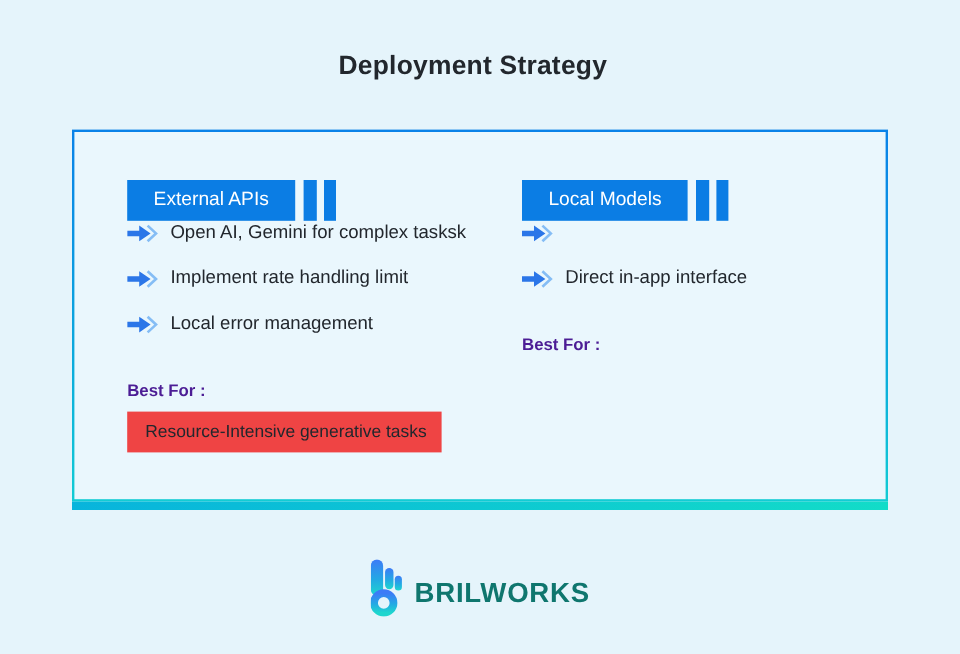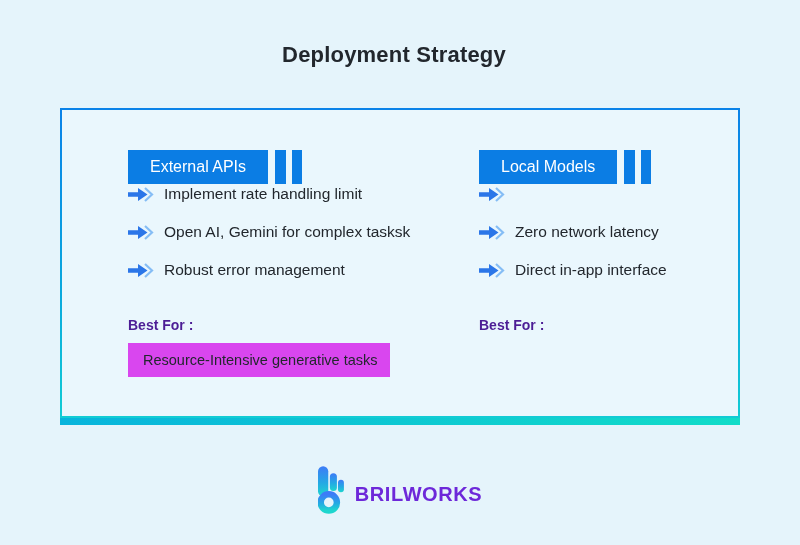--- a/index.html
+++ b/index.html
@@ -36,21 +36,21 @@
     padding: 40px 44px 0 44px;
     display: flex;
   }
   .bottom-bar {
     position: absolute;
     left: 60px; top: 418px;
     width: 680px; height: 7px;
     background: linear-gradient(90deg, #08b4dc 0%, #12dcc8 100%);
   }
 
-  .col { display: flex; flex-direction: column; margin-left: 22px; }
+  .col { display: flex; flex-direction: column; }
   .col-left  { width: 264px; margin-right: 65px; flex-shrink: 0; }
   .col-right { flex: 1; }
 
   .hdr-row { display: flex; align-items: stretch; height: 34px; }
   .hdr-box {
     background: #0b7de4;
     color: #ffffff;
     font-size: 16px;
     font-weight: 500;
     display: flex;
@@ -73,21 +73,21 @@
 
   .best-label {
     margin-top: 19px;
     font-size: 14px;
     font-weight: 600;
     color: #4c1d95;
   }
   .chip {
     margin-top: 10px;
     height: 34px;
-    background: #d946ef;
+    background: #ef4444;
     display: flex;
     align-items: center;
     padding-left: 15px;
     font-size: 14.5px;
     color: #22272d;
     white-space: nowrap;
   }
   .chip-left { width: 262px; }
   .chip-right { width: 100%; }
 
@@ -95,24 +95,24 @@
     position: absolute;
     top: 466px; left: 0;
     width: 800px;
     display: flex;
     justify-content: center;
     align-items: center;
     gap: 10px;
   }
   .logo-mark { width: 27px; height: 48px; }
   .logo-text {
-    font-size: 20px;
+    font-size: 23px;
     font-weight: 700;
     letter-spacing: 0.6px;
-    color: #6d28d9;
+    color: #0f766e;
     margin-top: 8px;
   }
 </style>
 </head>
 <body>
 
 <svg width="0" height="0" style="position:absolute">
   <defs>
     <linearGradient id="logoGrad" x1="0" y1="0" x2="0" y2="1">
       <stop offset="0" stop-color="#3d7bf7"></stop>
@@ -132,60 +132,53 @@
         <div class="hdr-box">External APIs</div>
         <div class="hdr-bar-a"></div>
         <div class="hdr-bar-b"></div>
       </div>
 
       <div class="item">
         <svg class="arrow-icon" viewBox="0 0 27 19">
           <polyline points="17,3 24,9.5 17,16" fill="none" stroke="#85bdf5" stroke-width="2.2"></polyline>
           <path d="M0 7.2 H10 V3 L19.5 9.5 L10 16 V11.8 H0 Z" fill="#2b76e8"></path>
         </svg>
+        <span class="item-text">Open AI, Gemini for complex tasksk</span>
+      </div>
+      <div class="item">
+        <svg class="arrow-icon" viewBox="0 0 27 19">
+          <polyline points="17,3 24,9.5 17,16" fill="none" stroke="#85bdf5" stroke-width="2.2"></polyline>
+          <path d="M0 7.2 H10 V3 L19.5 9.5 L10 16 V11.8 H0 Z" fill="#2b76e8"></path>
+        </svg>
         <span class="item-text">Implement rate handling limit</span>
       </div>
       <div class="item">
         <svg class="arrow-icon" viewBox="0 0 27 19">
           <polyline points="17,3 24,9.5 17,16" fill="none" stroke="#85bdf5" stroke-width="2.2"></polyline>
           <path d="M0 7.2 H10 V3 L19.5 9.5 L10 16 V11.8 H0 Z" fill="#2b76e8"></path>
         </svg>
-        <span class="item-text">Open AI, Gemini for complex tasksk</span>
-      </div>
-      <div class="item">
-        <svg class="arrow-icon" viewBox="0 0 27 19">
-          <polyline points="17,3 24,9.5 17,16" fill="none" stroke="#85bdf5" stroke-width="2.2"></polyline>
-          <path d="M0 7.2 H10 V3 L19.5 9.5 L10 16 V11.8 H0 Z" fill="#2b76e8"></path>
-        </svg>
-        <span class="item-text">Robust error management</span>
+        <span class="item-text">Local error management</span>
       </div>
 
       <div class="best-label">Best For :</div>
       <div class="chip chip-left">Resource-Intensive generative tasks</div>
     </div>
 
     <div class="col col-right">
       <div class="hdr-row">
         <div class="hdr-box">Local Models</div>
         <div class="hdr-bar-a"></div>
         <div class="hdr-bar-b"></div>
       </div>
 
       <div class="item">
         <svg class="arrow-icon" viewBox="0 0 27 19">
           <polyline points="17,3 24,9.5 17,16" fill="none" stroke="#85bdf5" stroke-width="2.2"></polyline>
           <path d="M0 7.2 H10 V3 L19.5 9.5 L10 16 V11.8 H0 Z" fill="#2b76e8"></path>
         </svg>
-      </div>
-      <div class="item">
-        <svg class="arrow-icon" viewBox="0 0 27 19">
-          <polyline points="17,3 24,9.5 17,16" fill="none" stroke="#85bdf5" stroke-width="2.2"></polyline>
-          <path d="M0 7.2 H10 V3 L19.5 9.5 L10 16 V11.8 H0 Z" fill="#2b76e8"></path>
-        </svg>
-        <span class="item-text">Zero network latency</span>
       </div>
       <div class="item">
         <svg class="arrow-icon" viewBox="0 0 27 19">
           <polyline points="17,3 24,9.5 17,16" fill="none" stroke="#85bdf5" stroke-width="2.2"></polyline>
           <path d="M0 7.2 H10 V3 L19.5 9.5 L10 16 V11.8 H0 Z" fill="#2b76e8"></path>
         </svg>
         <span class="item-text">Direct in-app interface</span>
       </div>
 
       <div class="best-label">Best For :</div>

